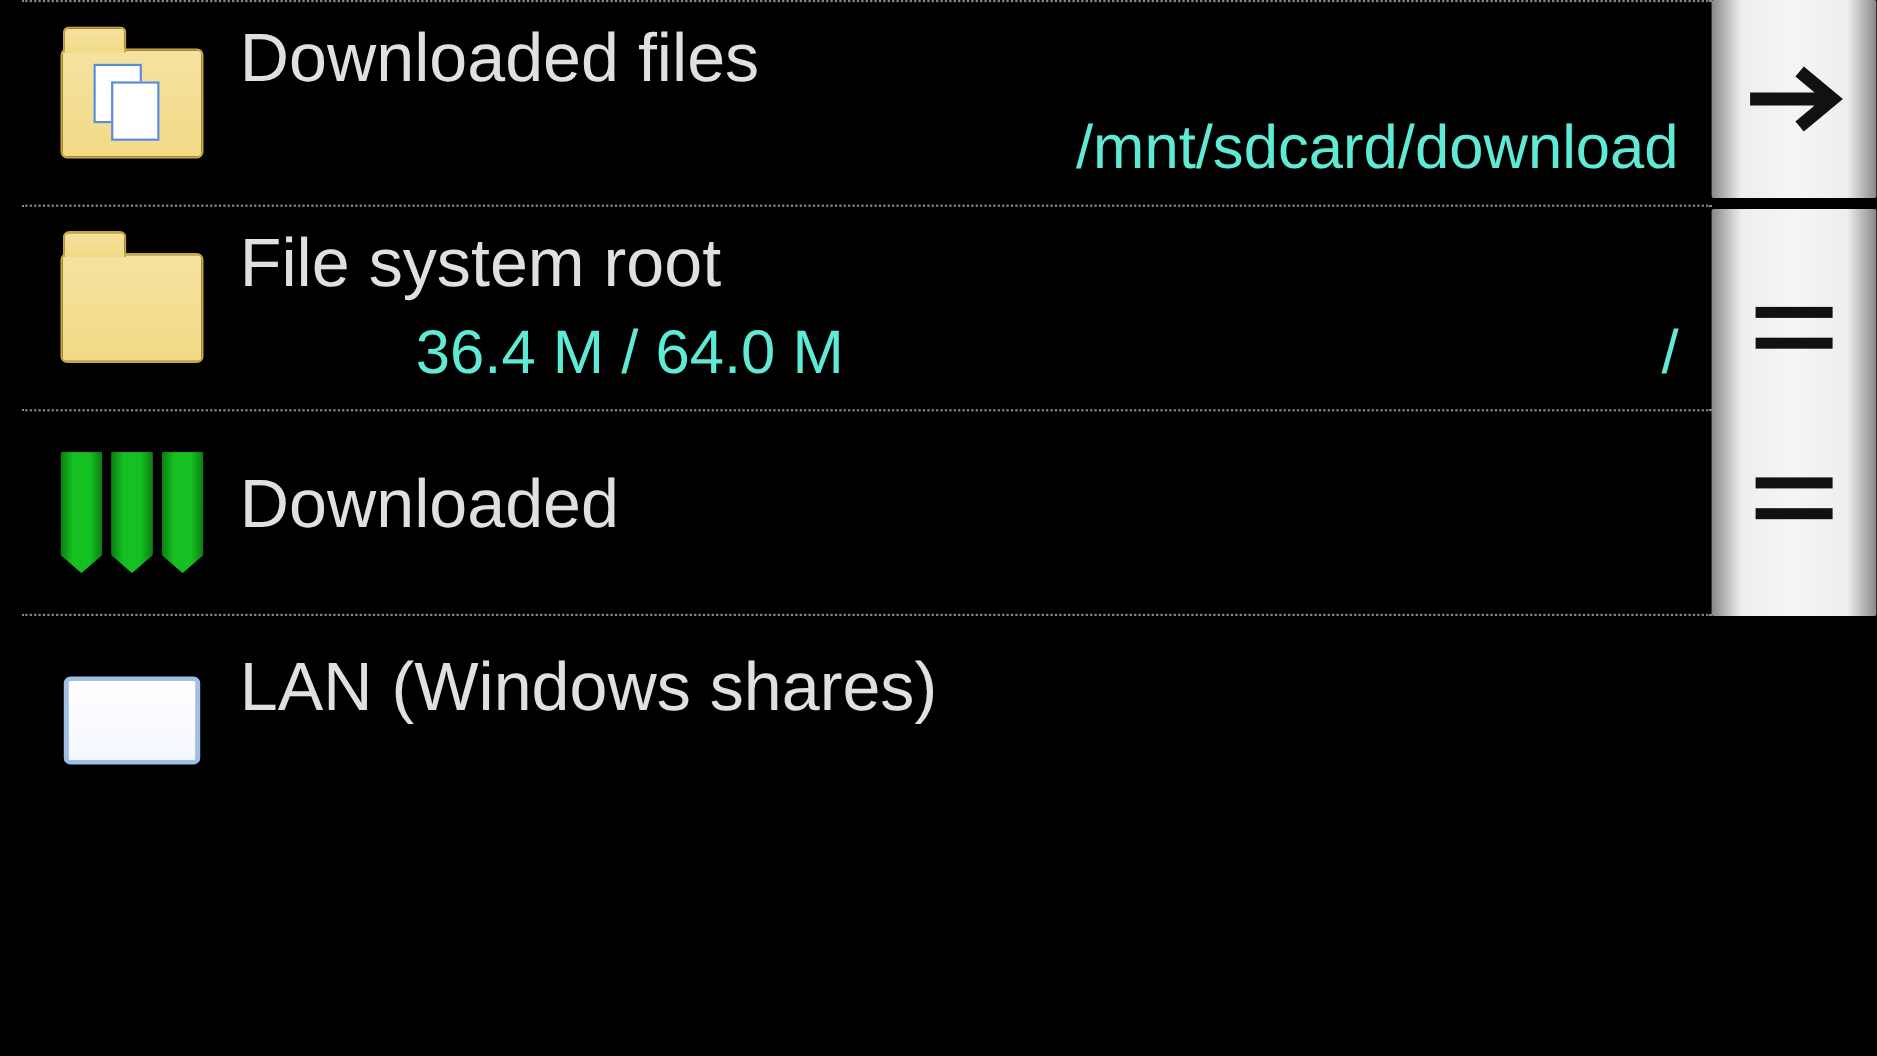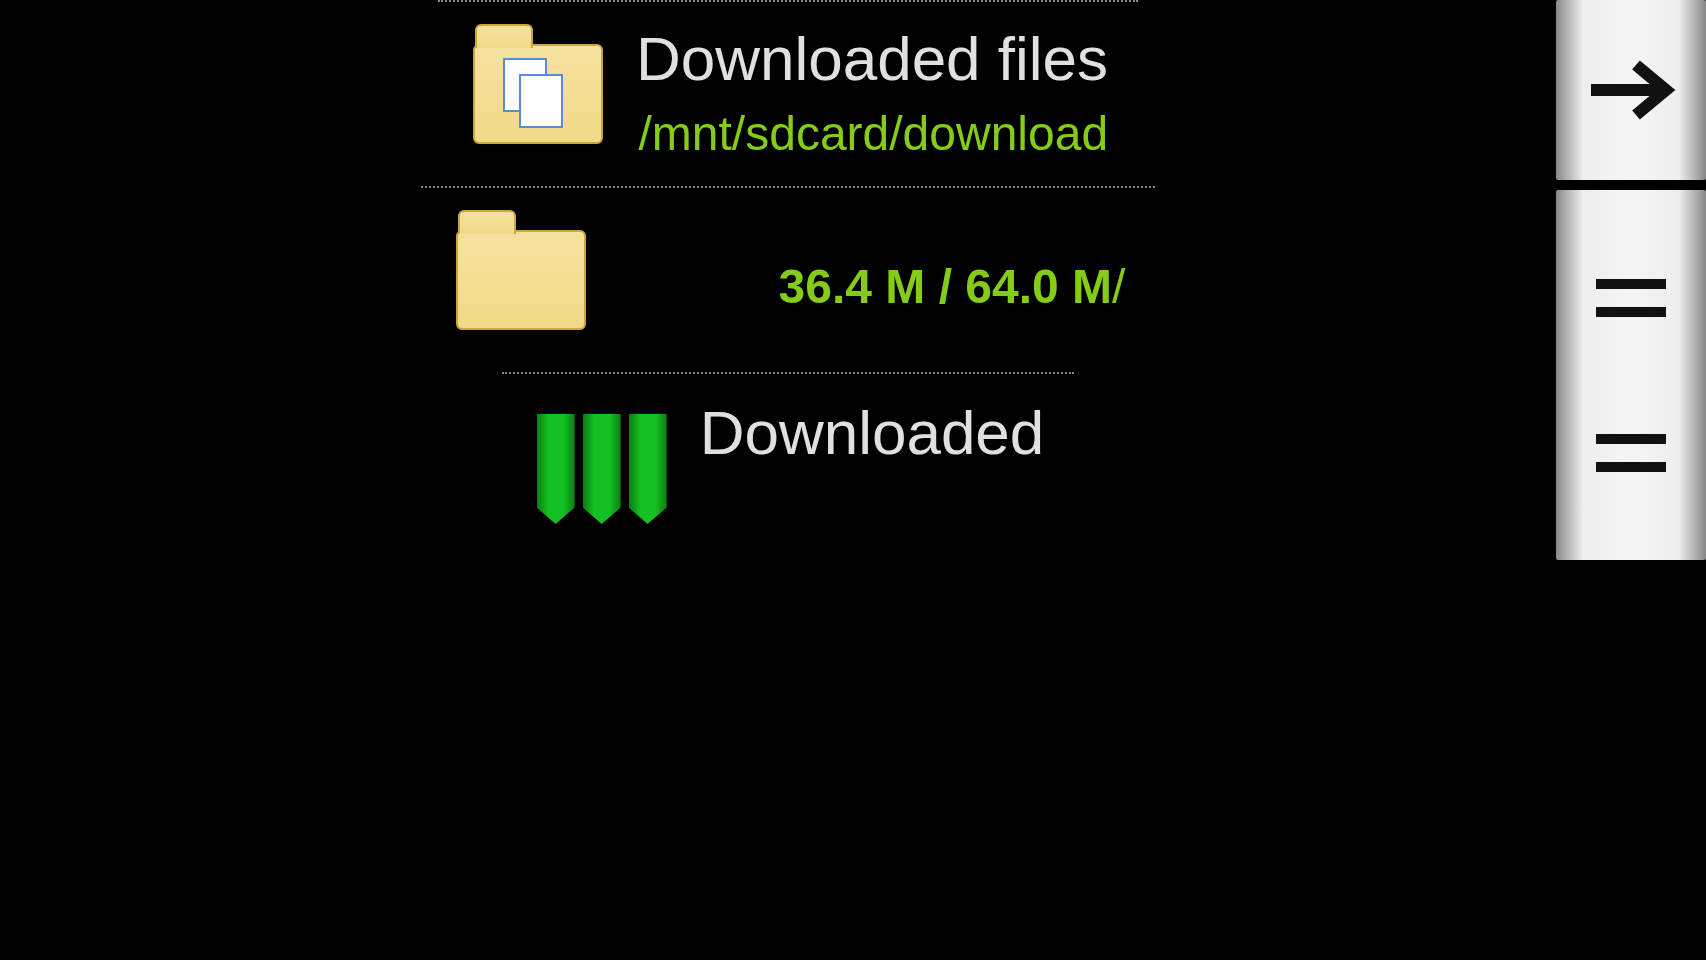--- a/index.html
+++ b/index.html
@@ -17,21 +17,20 @@
     display: flex;
     width: 100%;
     height: 100%;
   }
   .list {
     flex: 1;
     display: flex;
     flex-direction: column;
     padding-left: 20px;
     padding-right: 0;
-    align-items: center;
   }
   .list-item {
     display: flex;
     align-items: center;
     height: 186px;
     border-top: 2px dotted #888;
     border-bottom: 0;
     padding: 16px 30px 16px 30px;
     gap: 28px;
   }
@@ -60,27 +59,26 @@
   }
   .title {
     font-size: 62px;
     color: #e0e0e0;
     letter-spacing: 0px;
     margin-top: -4px;
   }
   .subrow {
     display: flex;
     justify-content: space-between;
-    font-size: 48px;
-    color: #84cc16;
+    font-size: 56px;
+    color: #5eead4;
     margin-top: 12px;
   }
   .subleft {
     padding-left: 160px;
-    font-weight: bold;
   }
   .subleft.empty { padding-left: 0; }
   .subright {
     text-align: right;
     flex: 1;
   }
   
   .sidebar {
     width: 150px;
     height: 100%;
@@ -221,20 +219,21 @@
       </div>
     </div>
 
     <div class="list-item">
       <div class="icon-wrap">
         <div class="folder-base">
             <div class="folder-tab"></div>
           </div>
       </div>
       <div class="item-text">
+        <div class="title">File system root</div>
         <div class="subrow">
           <span class="subleft">36.4 M / 64.0 M</span>
           <span class="subright">/</span>
         </div>
       </div>
     </div>
 
     <div class="list-item">
       <div class="icon-wrap">
         <div class="bookmark-icon">
@@ -246,20 +245,28 @@
       <div class="item-text">
         <div class="title">Downloaded</div>
         <div class="subrow">
           <span class="subleft empty"></span>
           <span class="subright"></span>
         </div>
       </div>
     </div>
 
 
+    <div class="list-item">
+      <div class="icon-wrap">
+        <div class="lan-icon"></div>
+      </div>
+      <div class="item-text">
+        <div class="title">LAN (Windows shares)</div>
+      </div>
+    </div>
 
   </div>
 
   <div class="sidebar">
     <div class="sidebtn">
       <svg width="90" height="70" viewBox="0 0 90 70">
         <path d="M5 35 H75 M50 10 L80 35 L50 60" stroke="#111" stroke-width="12" fill="none" stroke-linecap="butt" stroke-linejoin="miter"></path>
       </svg>
     </div>
     <div class="sidebtn mid">

